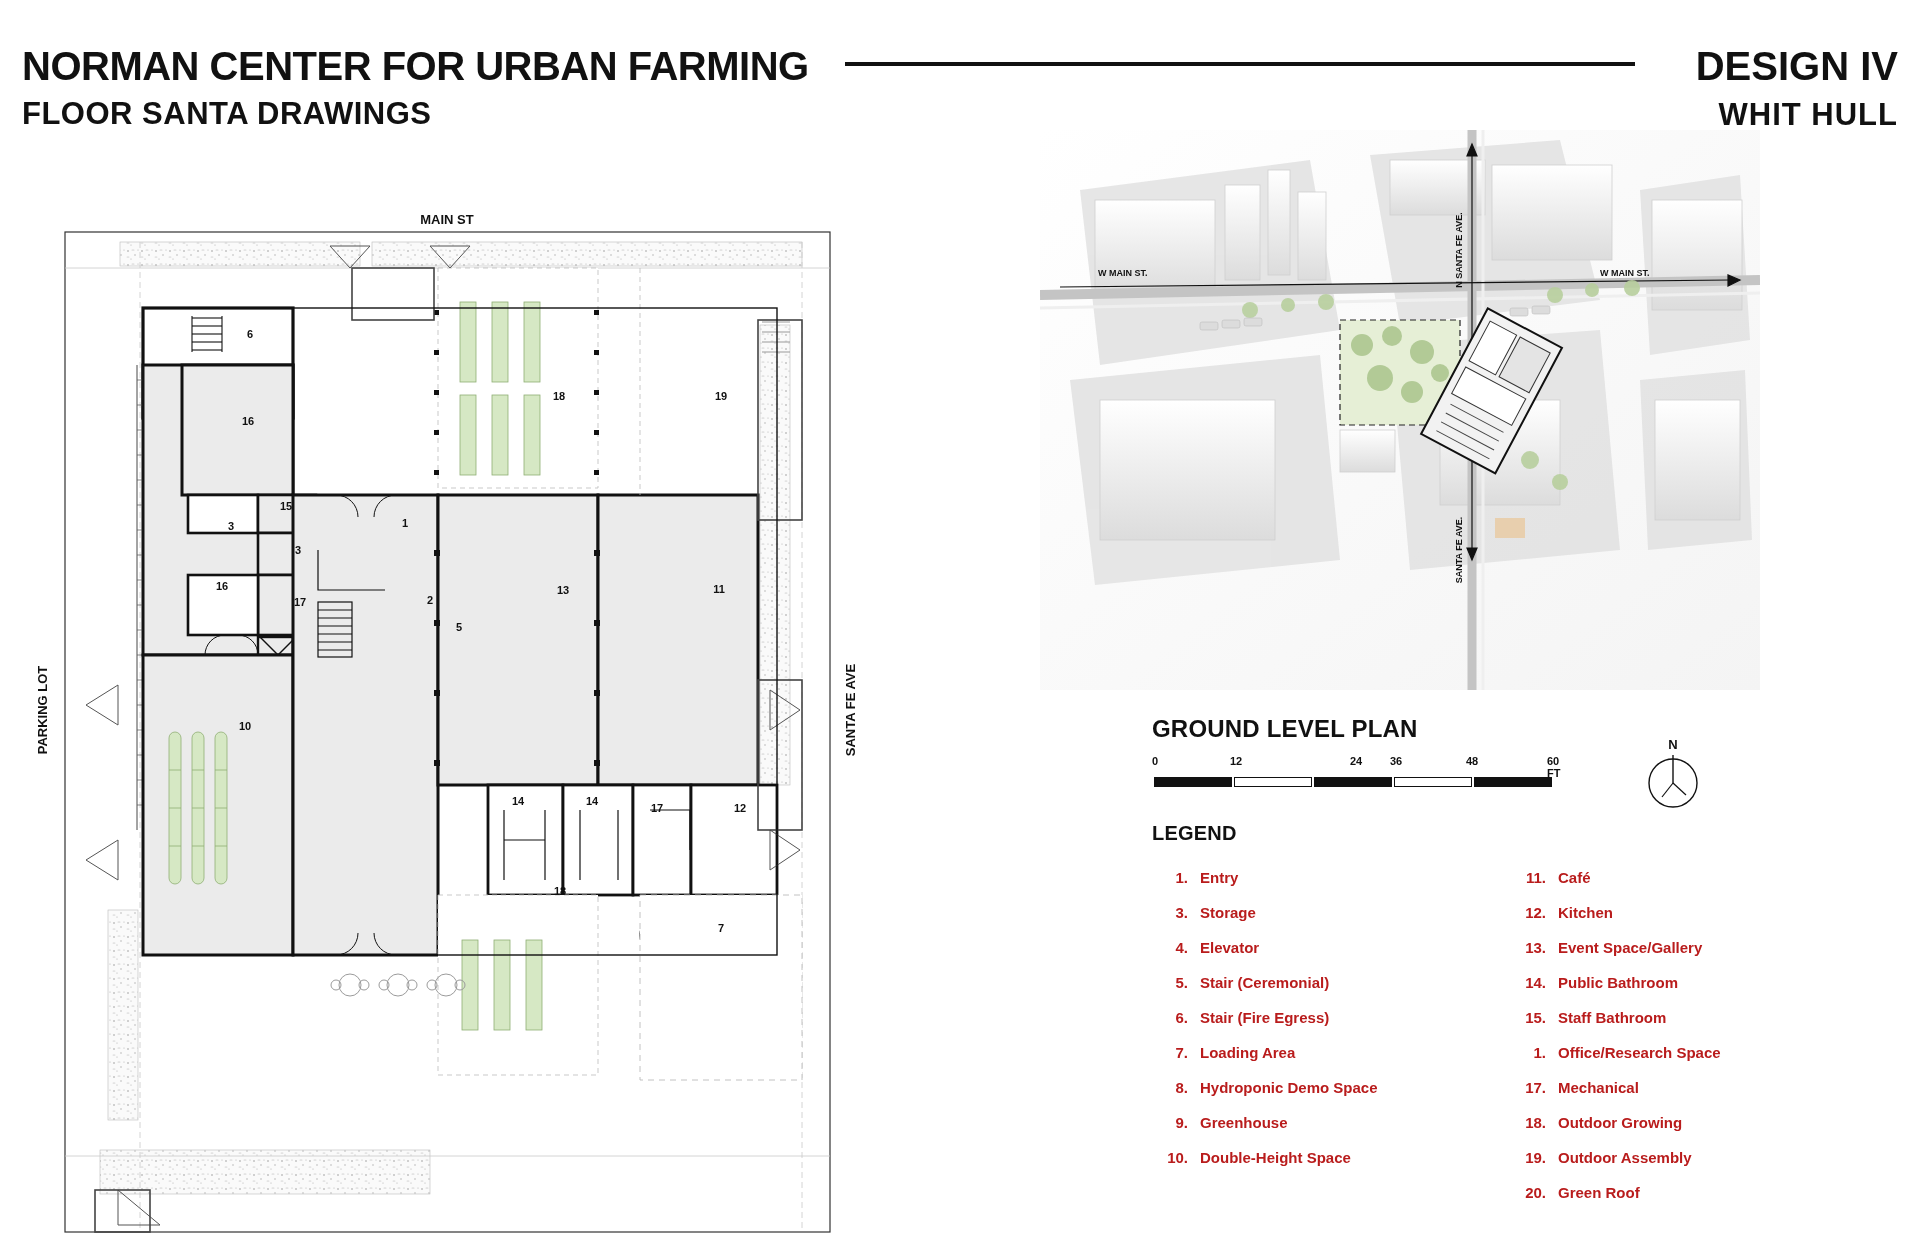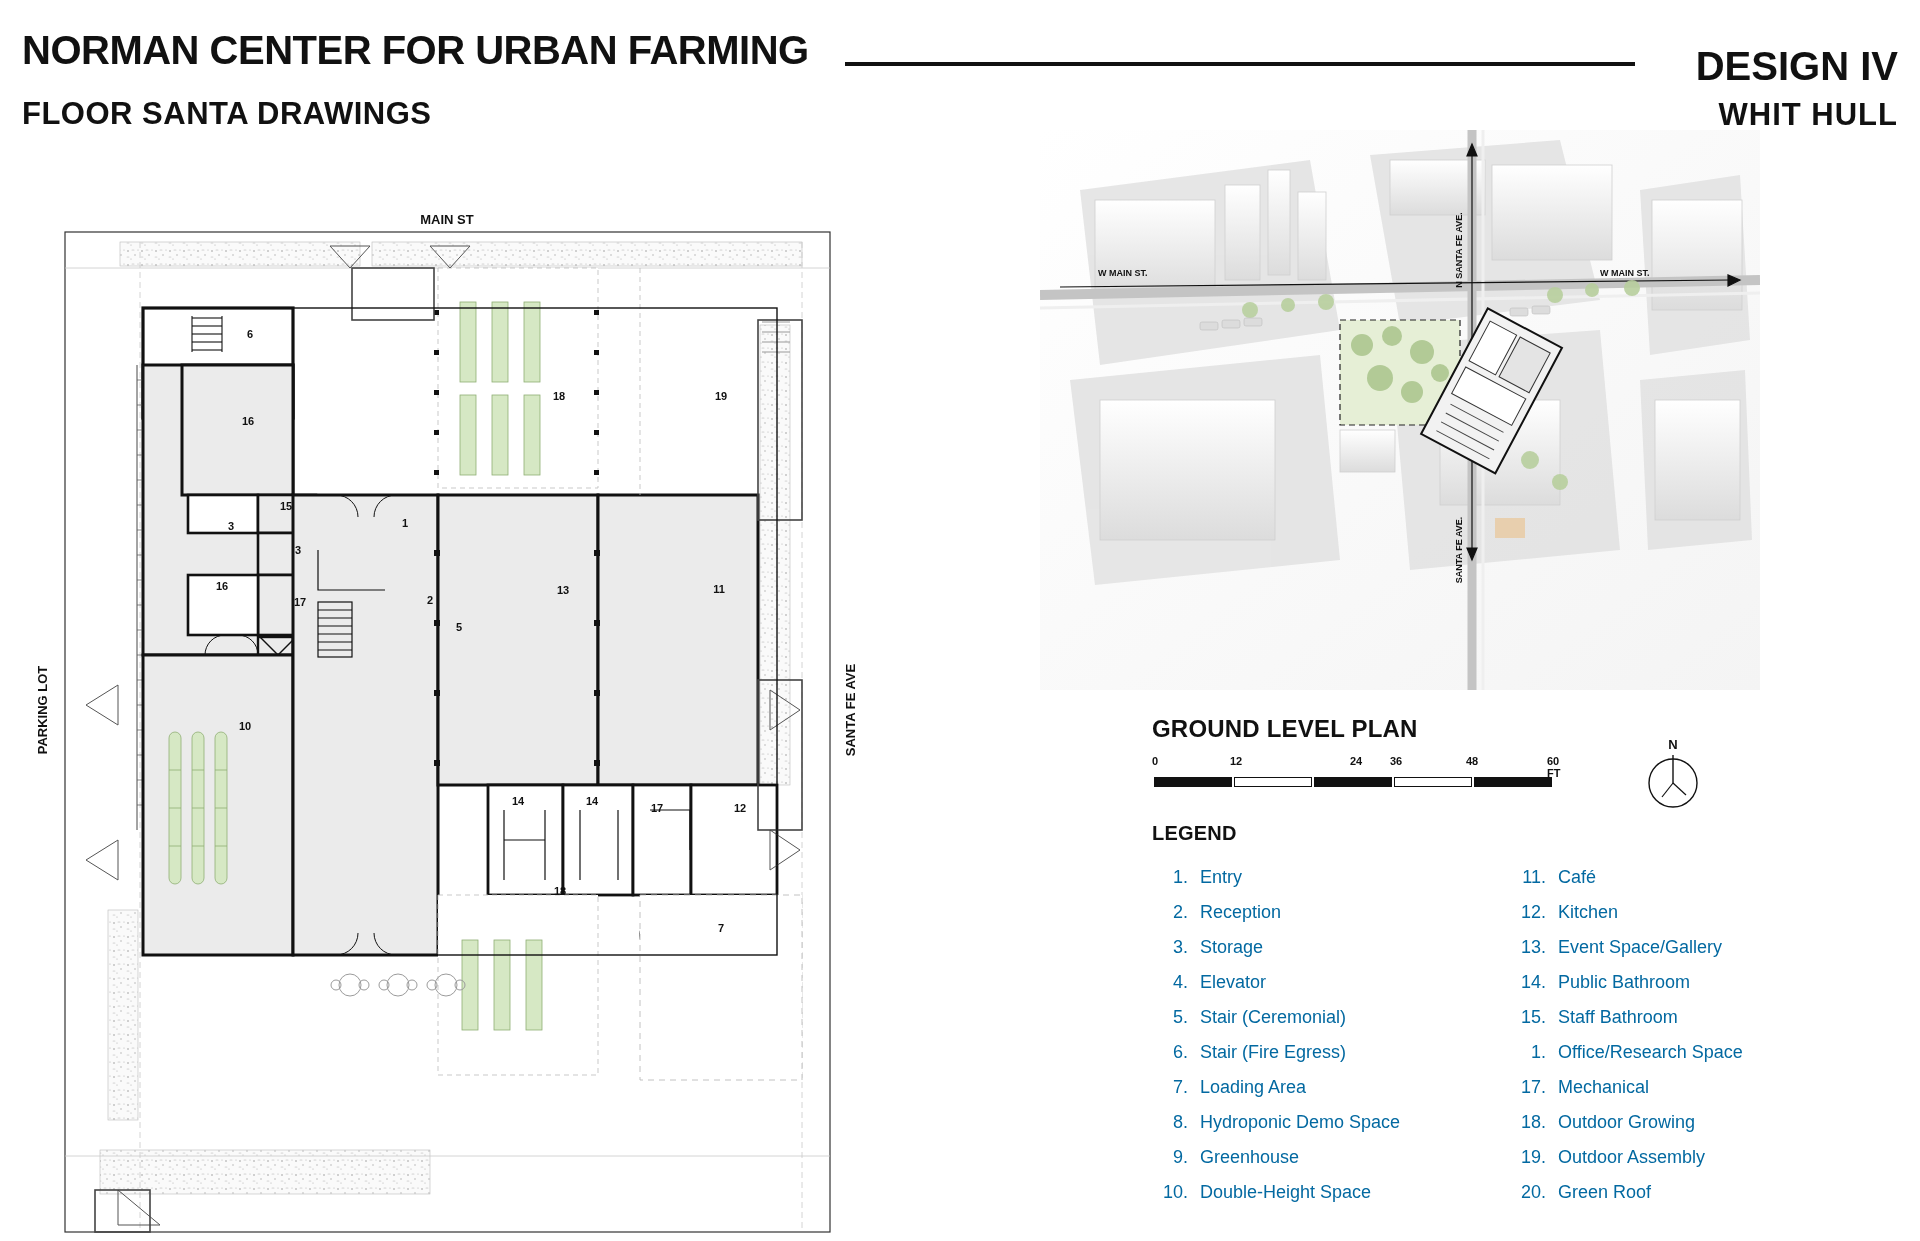--- a/index.html
+++ b/index.html
@@ -7,21 +7,21 @@
     width:1920px;height:1241px;
     background:#ffffff;
     font-family:"Liberation Sans", sans-serif;
     color:#111;
     overflow:hidden;
     position:relative;
   }
   
   #header{position:absolute;left:0;top:0;width:1920px;height:140px;}
   #title-main{
-    position:absolute;left:22px;top:28px;
+    position:absolute;left:22px;top:44px;
     font-size:40px;font-weight:bold;letter-spacing:-0.5px;
     white-space:nowrap;
   }
   #title-sub{
     position:absolute;left:22px;top:96px;
     font-size:31px;font-weight:bold;letter-spacing:0.5px;
     white-space:nowrap;
   }
   #design-label{
     position:absolute;right:22px;top:44px;
@@ -58,21 +58,21 @@
   #legend-title{
     position:absolute;left:112px;top:692px;
     font-size:20px;font-weight:bold;letter-spacing:0.2px;
   }
   #legend{position:absolute;left:112px;top:730px;width:700px;}
   .legend-col{position:absolute;top:0;width:350px;}
   .legend-col.left{left:0px;}
   .legend-col.right{left:358px;}
   .legend-item{
     position:relative;height:35px;line-height:35px;
-    font-size:18px;font-weight:normal;color:#0369a1;white-space:nowrap;
+    font-size:15px;font-weight:bold;color:#b91c1c;white-space:nowrap;
   }
   .legend-num{display:inline-block;width:36px;text-align:right;margin-right:12px;}
   .legend-txt{display:inline-block;}
 </style>
 </head>
 <body>
 
 <div id="header">
   <div id="title-main">NORMAN CENTER FOR URBAN FARMING</div>
   <div id="title-sub">FLOOR SANTA DRAWINGS</div>
@@ -459,21 +459,20 @@
     <line x1="35" y1="20" x2="35" y2="48" stroke="#111" stroke-width="1.4"></line>
     <line x1="35" y1="48" x2="24" y2="62" stroke="#111" stroke-width="1.2"></line>
     <line x1="35" y1="48" x2="48" y2="60" stroke="#111" stroke-width="1.2"></line>
   </svg>
 
   <div id="legend-title">LEGEND</div>
 
   <div id="legend">
     <div class="legend-col left" id="legend-left">
         <div class="legend-item"><span class="legend-num">1.</span><span class="legend-txt">Entry</span></div>
-        <div class="legend-item"><span class="legend-num">2.</span><span class="legend-txt">Reception</span></div>
         <div class="legend-item"><span class="legend-num">3.</span><span class="legend-txt">Storage</span></div>
         <div class="legend-item"><span class="legend-num">4.</span><span class="legend-txt">Elevator</span></div>
         <div class="legend-item"><span class="legend-num">5.</span><span class="legend-txt">Stair (Ceremonial)</span></div>
         <div class="legend-item"><span class="legend-num">6.</span><span class="legend-txt">Stair (Fire Egress)</span></div>
         <div class="legend-item"><span class="legend-num">7.</span><span class="legend-txt">Loading Area</span></div>
         <div class="legend-item"><span class="legend-num">8.</span><span class="legend-txt">Hydroponic Demo Space</span></div>
         <div class="legend-item"><span class="legend-num">9.</span><span class="legend-txt">Greenhouse</span></div>
         <div class="legend-item"><span class="legend-num">10.</span><span class="legend-txt">Double-Height Space</span></div>
       </div>
     <div class="legend-col right" id="legend-right">

